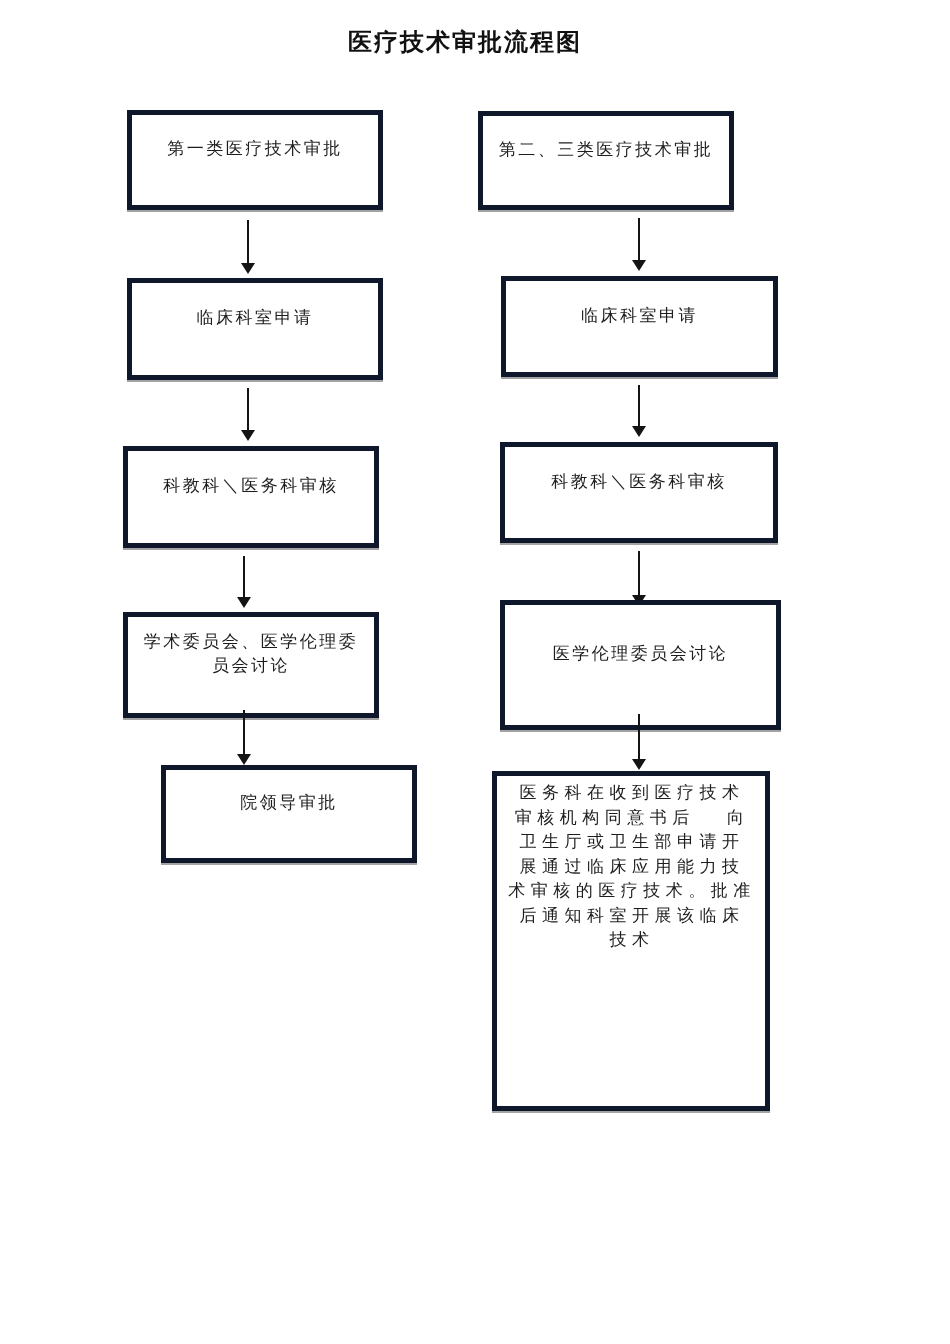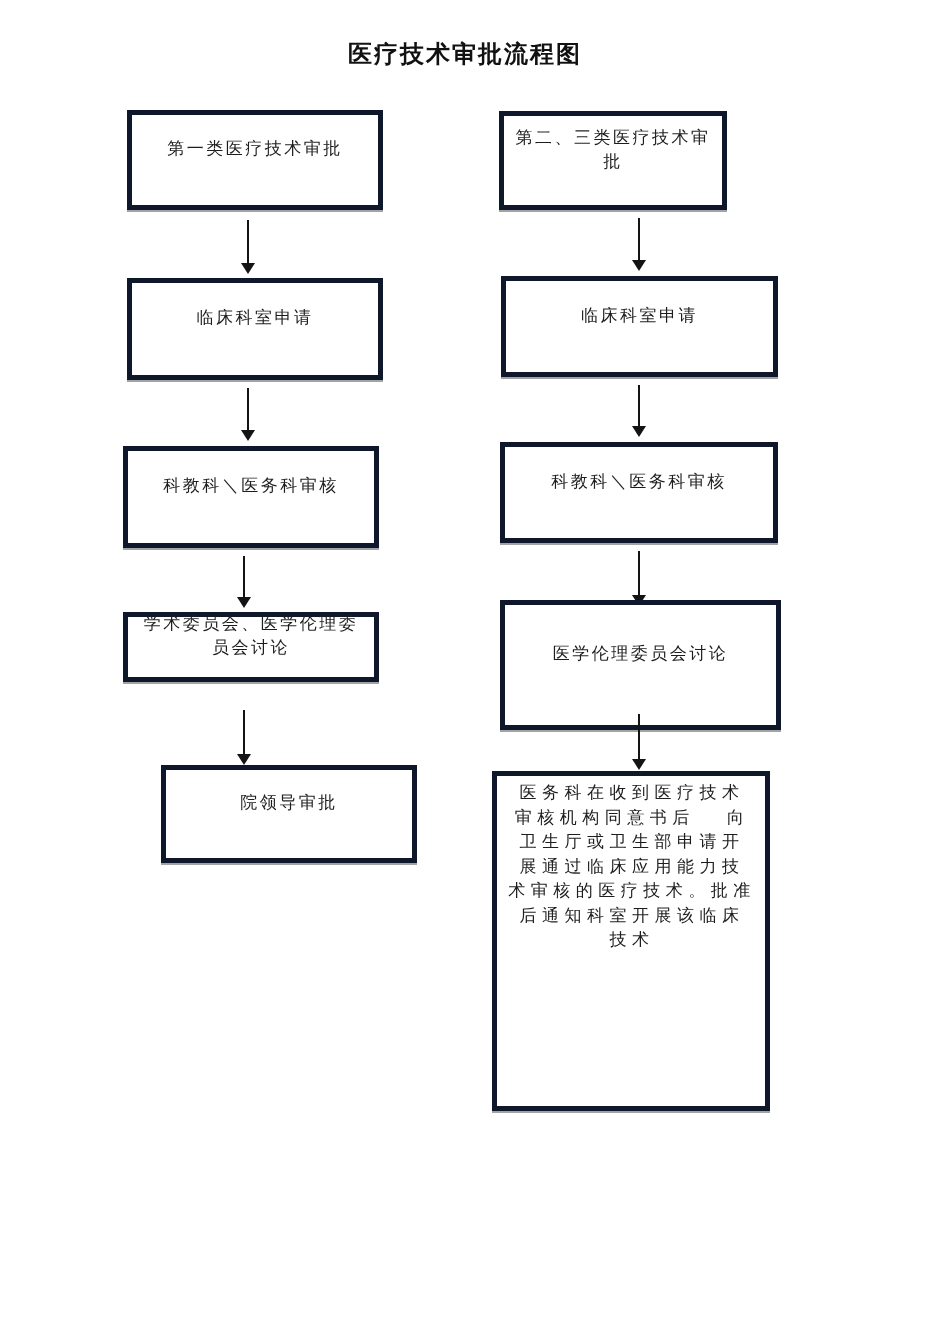--- a/index.html
+++ b/index.html
@@ -19,21 +19,20 @@
   .doc-title {
     position: absolute;
     left: 0;
     top: 26px;
     width: 930px;
     text-align: center;
     font-size: 24px;
     font-weight: bold;
     letter-spacing: 2px;
     color: #111111;
-    margin-top: 12px;
   }
   .flow-box {
     position: absolute;
     box-sizing: border-box;
     border: 5px solid #0f172a;
     box-shadow: 0 2px 0 0 #a3a3a3;
     background: #ffffff;
     display: flex;
     align-items: center;
     justify-content: center;
@@ -48,23 +47,23 @@
     text-align: center;
     padding: 5px 8px 0 10px;
     letter-spacing: 5.5px;
     line-height: 24.5px;
     white-space: pre-line;
   }
   
   .bL1 { left: 127px; top: 110px; width: 256px; height: 100px; }
   .bL2 { left: 127px; top: 278px; width: 256px; height: 102px; }
   .bL3 { left: 123px; top: 446px; width: 256px; height: 102px; }
-  .bL4 { left: 123px; top: 612px; width: 256px; height:  70px; }
+  .bL4 { left: 123px; top: 612px; width: 256px; height:  106px; }
   .bL5 { left: 121px; top: 765px; width: 256px; height:  98px; margin-left: 40px; }
-  .bR1 { left: 499px; top: 111px; width: 228px; height:  99px; }
+  .bR1 { left: 478px; top: 111px; width: 256px; height:  99px; }
   .bR2 { left: 501px; top: 276px; width: 277px; height: 101px; }
   .bR3 { left: 500px; top: 442px; width: 278px; height: 101px; }
   .bR4 { left: 500px; top: 600px; width: 281px; height: 130px; }
   .bR5 { left: 492px; top: 771px; width: 278px; height: 340px; }
   .arrow {
     position: absolute;
     width: 2px;
     background: #141414;
   }
   .arrow::after {

